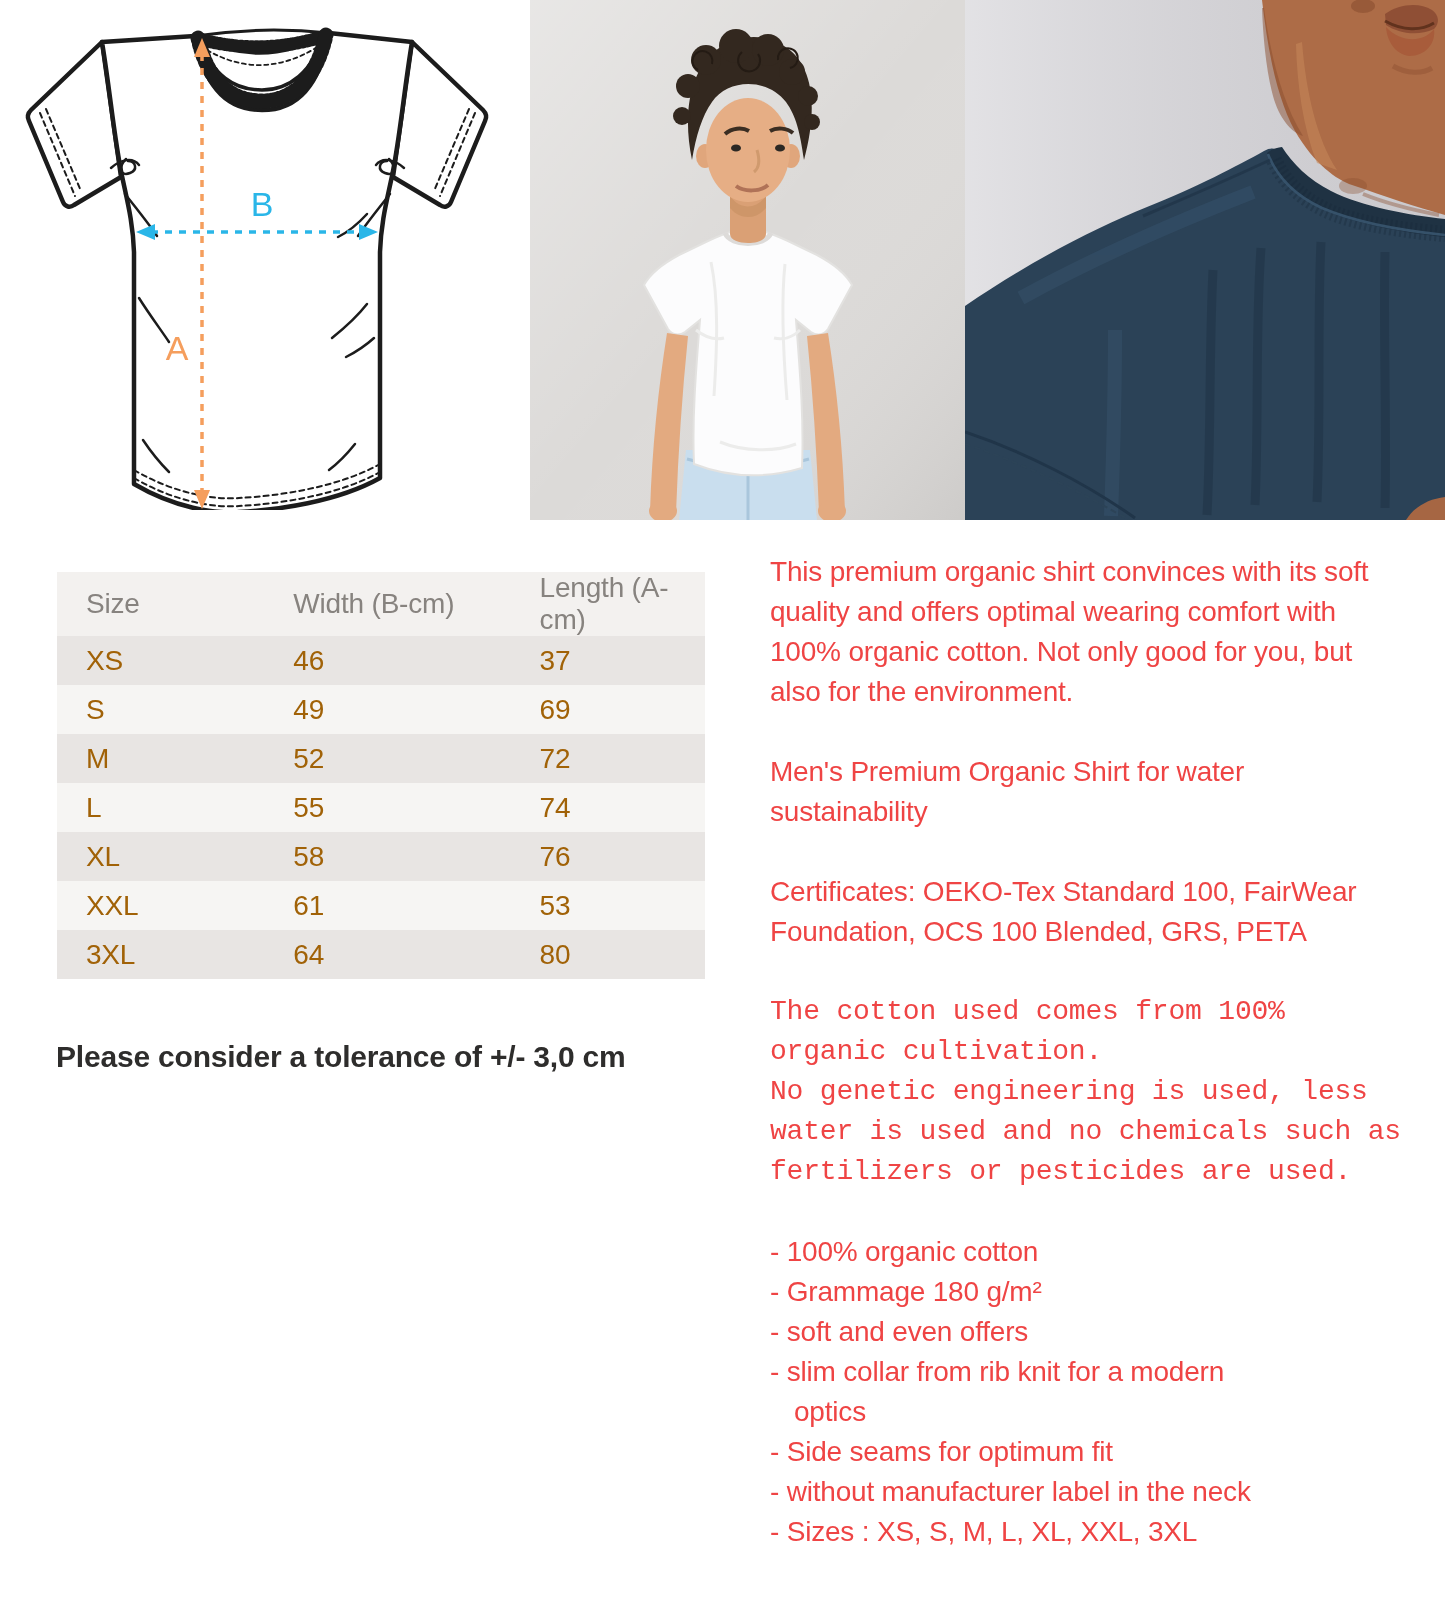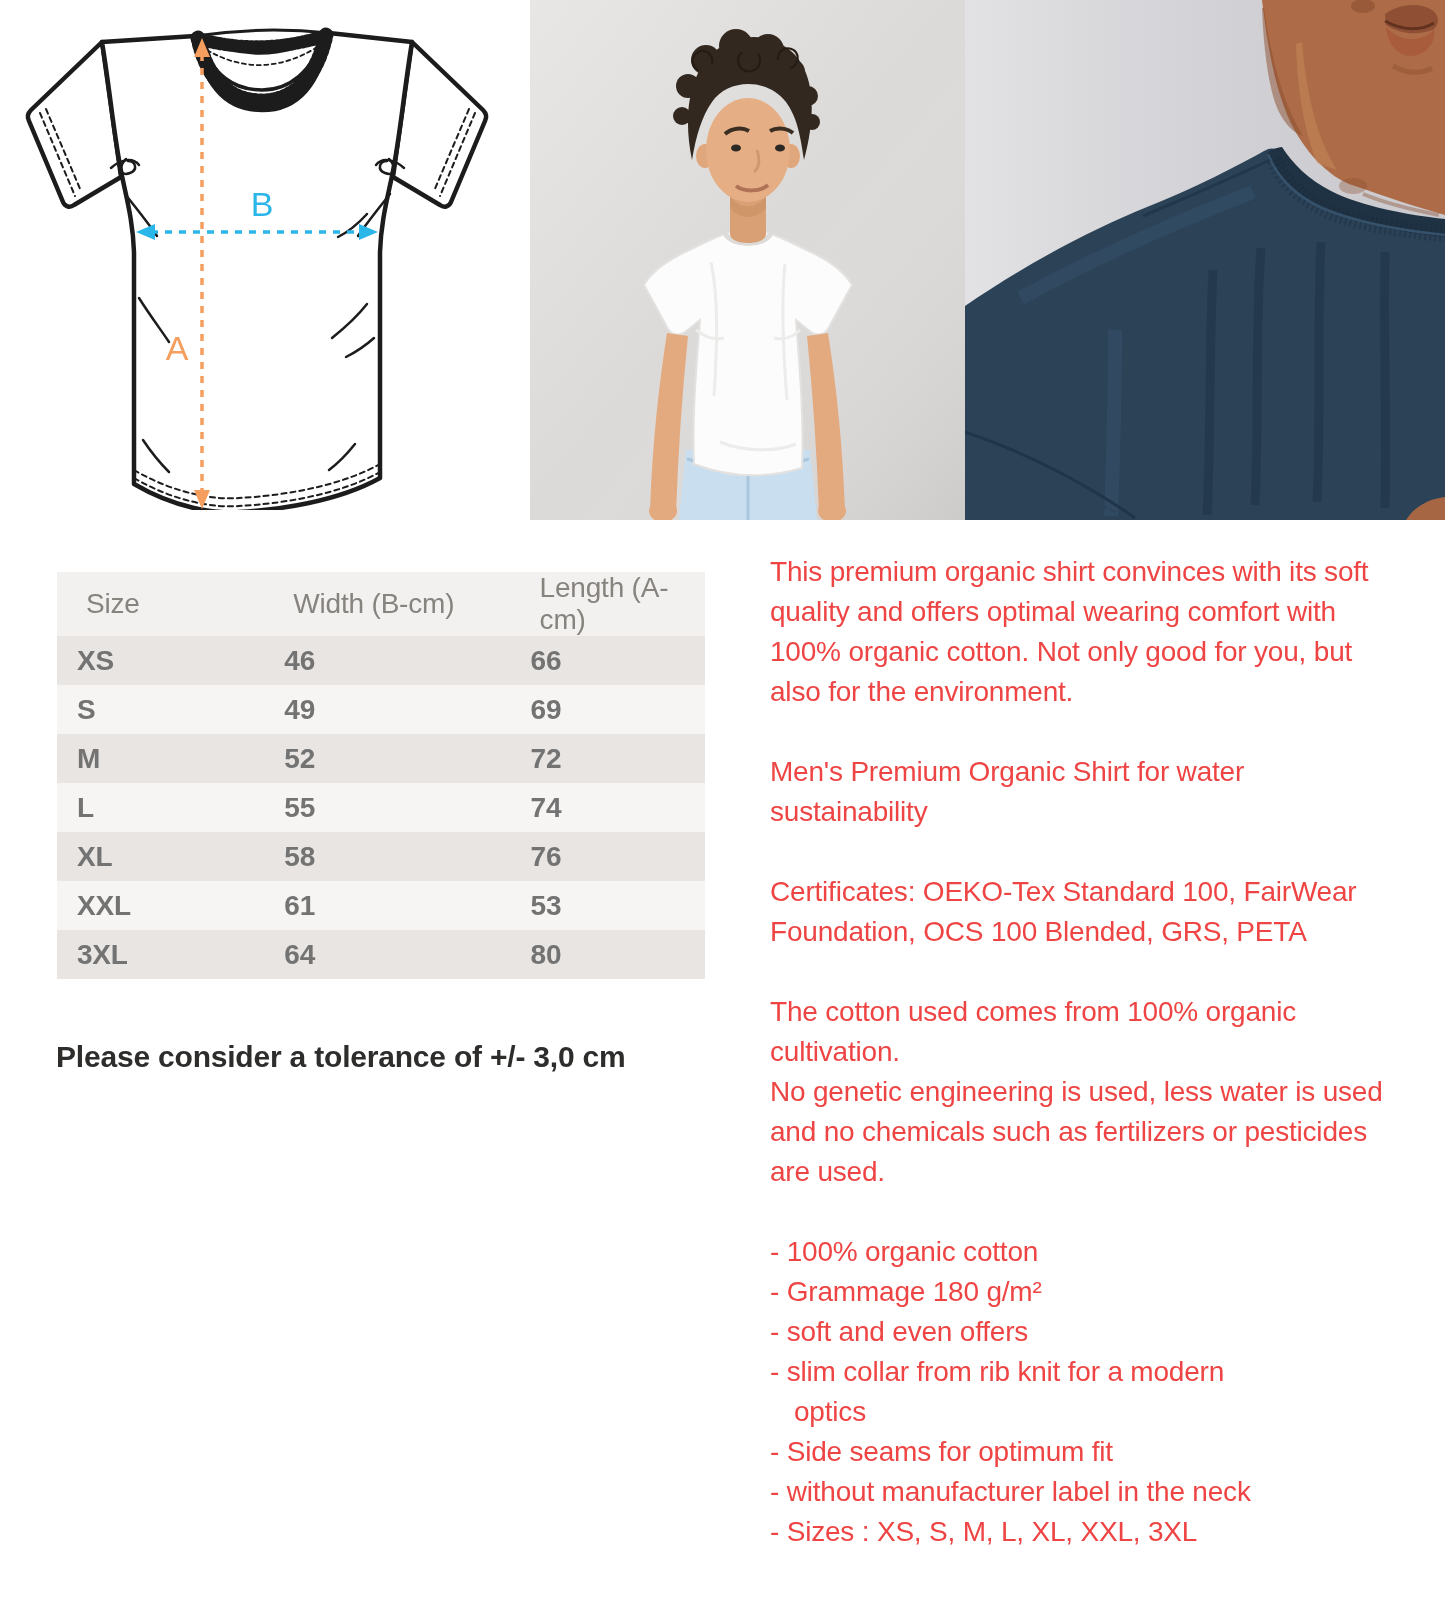--- a/index.html
+++ b/index.html
@@ -7,30 +7,30 @@
   .page{position:relative;width:1445px;height:1615px;background:#fff;overflow:hidden;}
   .panel{position:absolute;}
   .panel svg{display:block;}
   .diagram-panel{left:15px;top:10px;width:485px;height:500px;}
   .model-photo{left:530px;top:0;width:435px;height:520px;}
   .detail-photo{left:965px;top:0;width:480px;height:520px;}
 
   table.size-table{position:absolute;left:57px;top:572px;width:648px;border-collapse:collapse;
     table-layout:fixed;font-size:28px;letter-spacing:-0.2px;}
   .size-table th{font-weight:normal;text-align:left;color:#87837f;background:#f3f1ef;height:54px;padding:0 0 0 29px;}
-  .size-table td{color:#737373;height:49px;padding:0 0 0 20px;font-weight:bold;}
+  .size-table td{color:#a16207;height:49px;padding:0 0 0 29px;}
   .size-table tbody tr:nth-child(odd){background:#e8e5e3;}
   .size-table tbody tr:nth-child(even){background:#f6f5f3;}
 
   .tolerance{position:absolute;left:56px;top:1040px;font-size:30px;color:#2e2d2c;letter-spacing:-0.2px;font-weight:bold;}
 
   .description{position:absolute;left:770px;top:552px;width:638px;font-size:28px;line-height:40px;
     color:#ef4444;letter-spacing:-0.2px;}
   .description p{margin:0 0 40px 0;}
-  .pre{white-space:pre-line;}
+  .pre{white-space:pre-line;font-family:Liberation Mono, monospace;}
   .features{margin:0;}
   .feature{white-space:pre-line;padding-left:24px;text-indent:-24px;}
 </style>
 </head>
 <body>
 
 <div class="page">
 
   <div class="panel diagram-panel">
     <svg width="485" height="500" viewBox="0 0 485 500">
@@ -226,21 +226,21 @@
       <tr>
         <th>Size</th>
         <th>Width (B-cm)</th>
         <th>Length (A-cm)</th>
       </tr>
     </thead>
     <tbody>
       <tr>
         <td>XS</td>
         <td>46</td>
-        <td>66</td>
+        <td>37</td>
       </tr>
       <tr>
         <td>S</td>
         <td>49</td>
         <td>69</td>
       </tr>
       <tr>
         <td>M</td>
         <td>52</td>
         <td>72</td>

